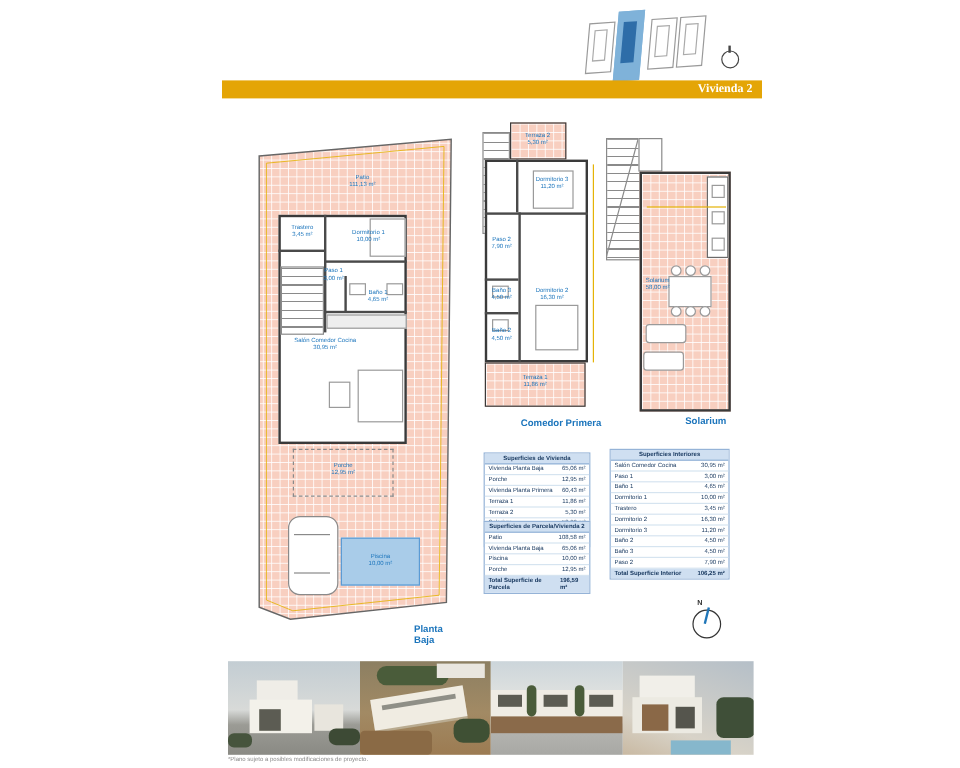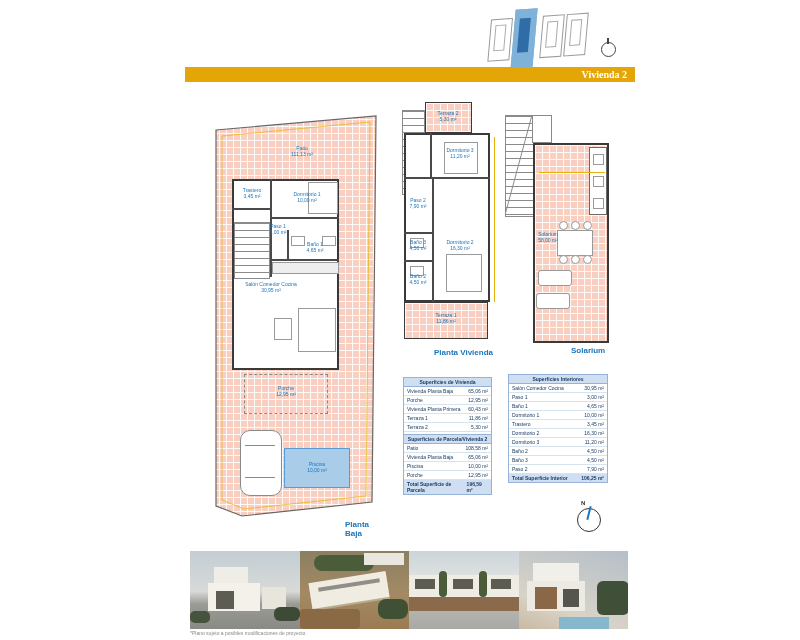--- a/index.html
+++ b/index.html
@@ -173,21 +173,21 @@
     <span>Dormitorio 2</span><br>
     <span>16,30 m²</span>
   </div>
 
   <div class="tile abs" style="left:2px;top:200px;width:84px;height:37px;border:1.5px solid #3a3a3a;box-sizing:border-box;"></div>
   <div class="rlabel" style="left:22px;top:211px;width:44px;">
     <span>Terraza 1</span><br>
     <span>11,86 m²</span>
   </div>
   <div class="dim" style="left:92px;top:35px;width:1px;height:165px;"></div>
-  <div class="pcap" style="left:32px;top:246px;">Planta Vivienda</div>
+  <div class="pcap" style="left:32px;top:246px;">Comedor Primera</div>
 </div>
 
 <div class="abs" style="left:505px;top:112px;width:126px;height:248px;">
 
   <div class="steps" style="left:0px;top:3px;width:27px;height:100px;"></div>
   <svg class="abs" style="left:0px;top:3px;" width="27" height="100">
     <line x1="0" y1="100" x2="27" y2="0" stroke="#8a8a8a" stroke-width="1"></line>
   </svg>
   <div class="abs" style="left:27px;top:3px;width:20px;height:28px;background:#ffffff;border:1px solid #8a8a8a;box-sizing:border-box;"></div>
 

